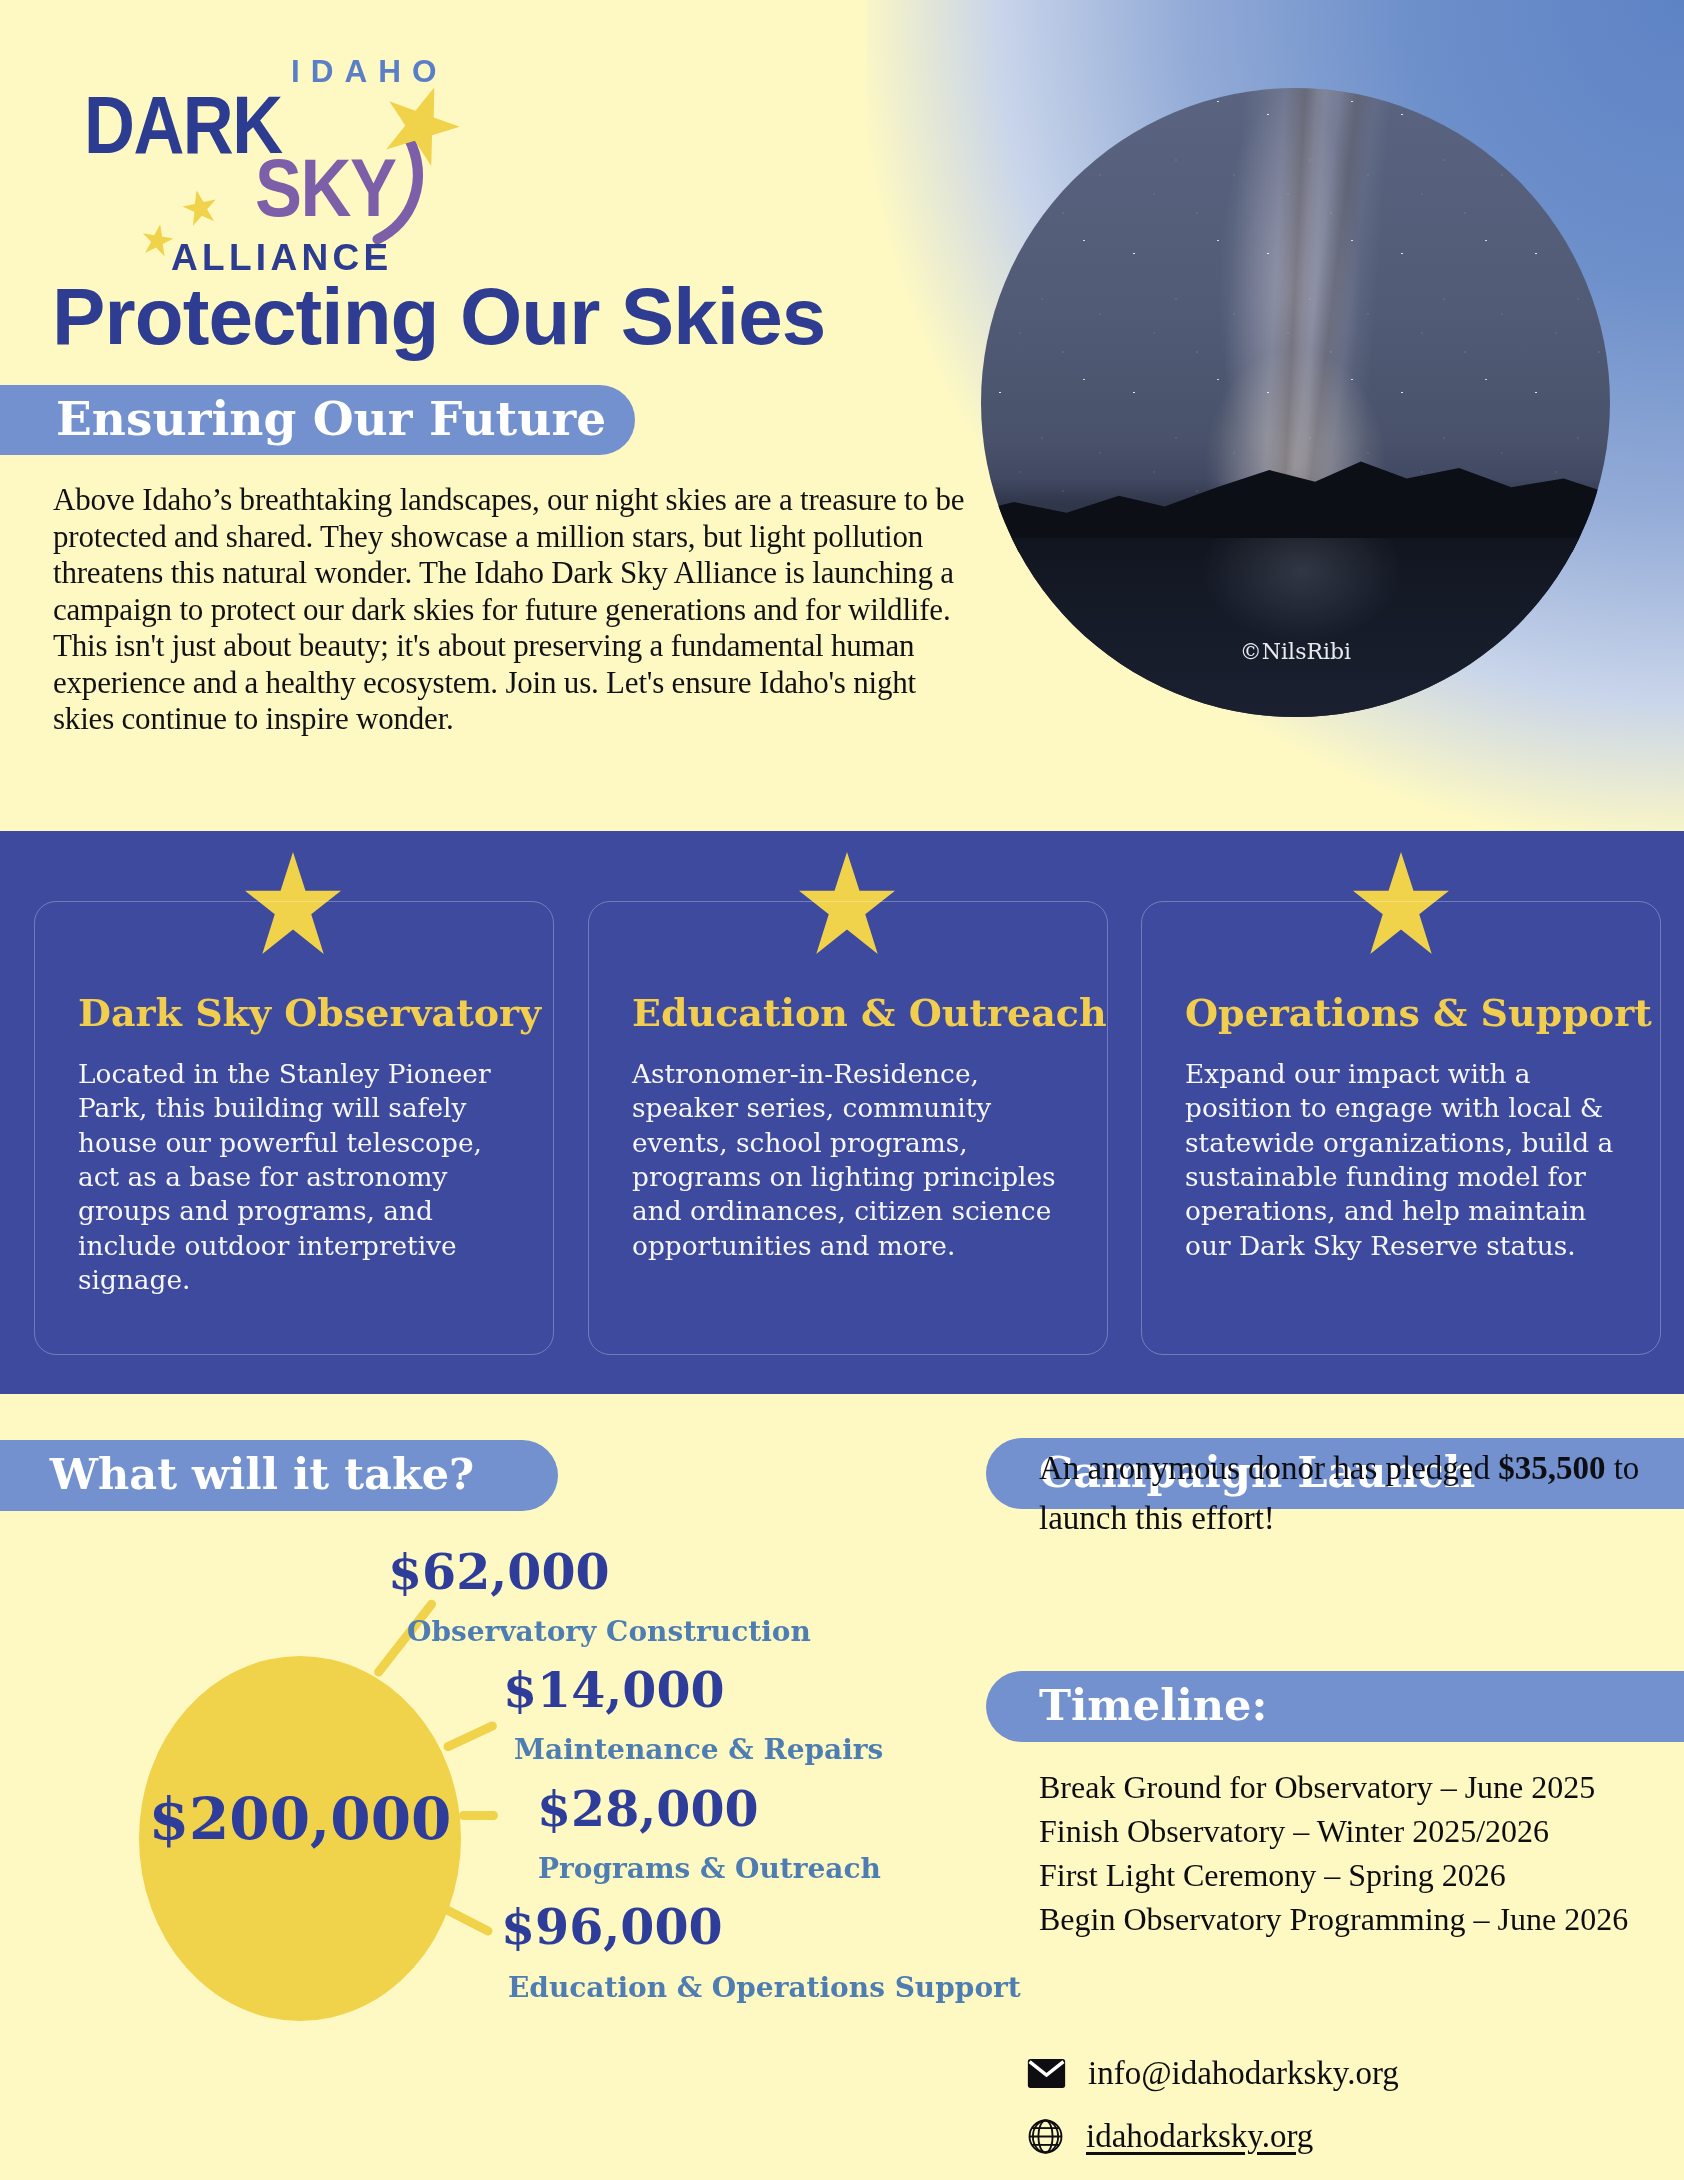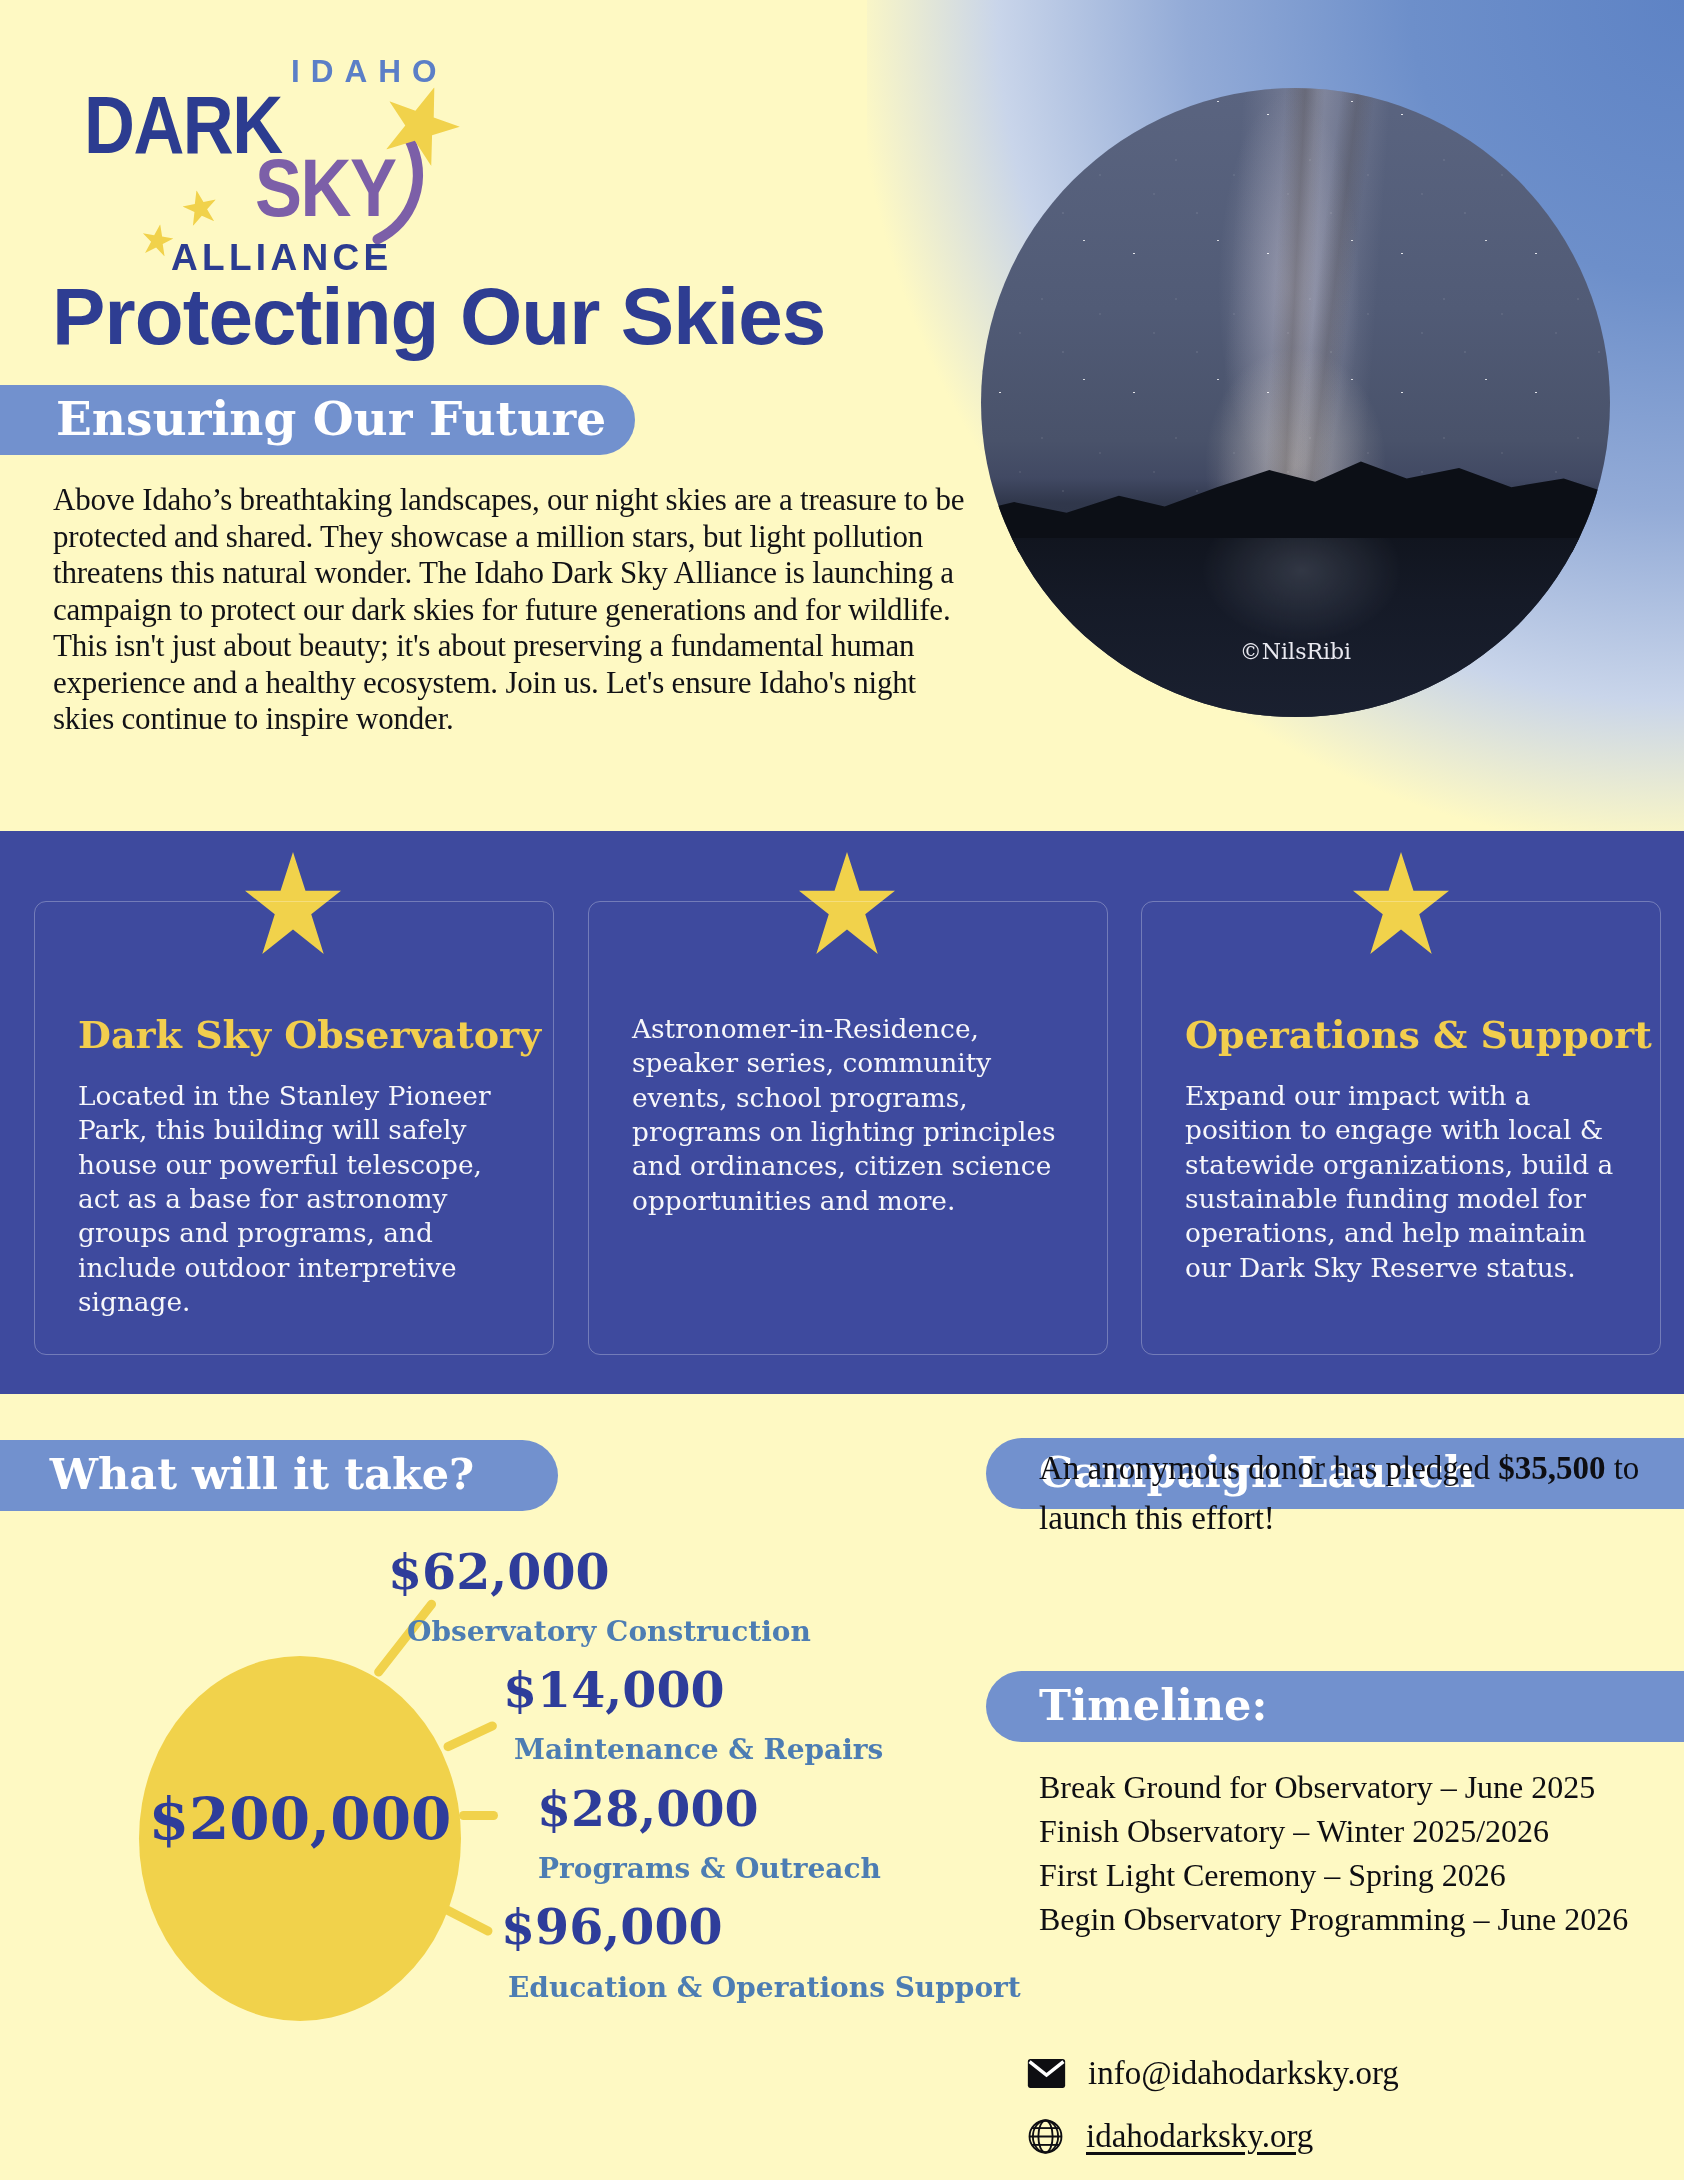--- a/index.html
+++ b/index.html
@@ -58,21 +58,21 @@
     font-weight:700;font-size:80px;letter-spacing:-0.9px;color:#2e3d92;white-space:nowrap;}
   .pill{background:#7291ce;color:#ffffff;font-family:"DejaVu Serif",serif;font-weight:700;}
   .subtitle-pill{position:absolute;left:0;top:385px;width:635px;height:70px;line-height:68px;
     border-radius:0 35px 35px 0;font-size:47px;padding-left:56px;box-sizing:border-box;}
   .intro{position:absolute;left:53px;top:482px;width:916px;font-size:31px;line-height:1.18;
     color:#121216;letter-spacing:-0.2px;}
 
   
   .band{position:absolute;left:0;top:831px;width:100%;height:563px;background:#3e4a9e;}
   .card{position:absolute;top:70px;height:454px;width:520px;box-sizing:border-box;
-    border:1.7px solid rgba(255,255,255,.28);border-radius:12px;padding:110px 31px 0 43px;}
+    border:1.7px solid rgba(255,255,255,.28);border-radius:22px;padding:88px 31px 0 43px;}
   .card-title{font-family:"DejaVu Serif",serif;font-weight:700;font-size:38px;color:#f2ce4e;
     margin:0 0 22px 0;white-space:nowrap;}
   .card-body{font-family:"DejaVu Serif",serif;font-size:26.4px;line-height:1.3;color:#f7f7fa;}
   .band-star{position:absolute;top:21px;width:96px;height:102px;}
 
   
   .wwit-pill{position:absolute;left:0;top:1440px;width:558px;height:71px;line-height:69px;
     border-radius:0 36px 36px 0;font-size:43px;text-align:center;padding-right:34px;box-sizing:border-box;}
   .bubble{position:absolute;left:139px;top:1656px;width:322px;height:365px;border-radius:50%;
     background:#f1d24b;display:flex;align-items:center;justify-content:center;}
@@ -144,20 +144,21 @@
   <div class="band">
     <div class="star5 band-star" style="left:245px;"></div>
     <div class="star5 band-star" style="left:799px;"></div>
     <div class="star5 band-star" style="left:1353px;"></div>
 
     <div class="card" style="left:34px;">
       <div class="card-title">Dark Sky Observatory</div>
       <div class="card-body">Located in the Stanley Pioneer Park, this building will safely house our powerful telescope, act as a base for astronomy groups and programs, and include outdoor interpretive signage.</div>
     </div>
     <div class="card" style="left:588px;">
+      <div class="card-title">Education &amp; Outreach</div>
       <div class="card-body">Astronomer-in-Residence, speaker series, community events, school programs, programs on lighting principles and ordinances, citizen science opportunities and more.</div>
     </div>
     <div class="card" style="left:1141px;">
       <div class="card-title">Operations &amp; Support</div>
       <div class="card-body">Expand our impact with a position to engage with local &amp; statewide organizations, build a sustainable funding model for operations, and help maintain our Dark Sky Reserve status.</div>
     </div>
   </div>
 
   <div class="pill wwit-pill">What will it take?</div>
 

